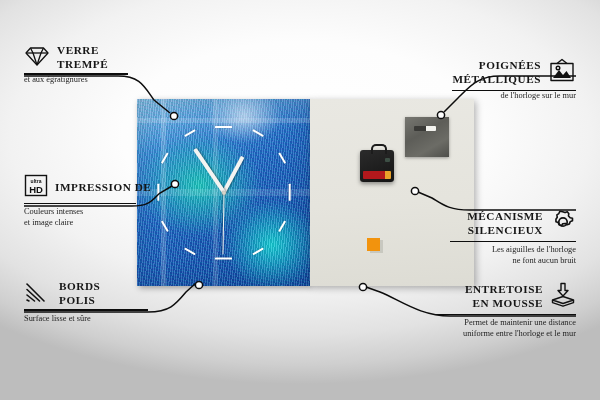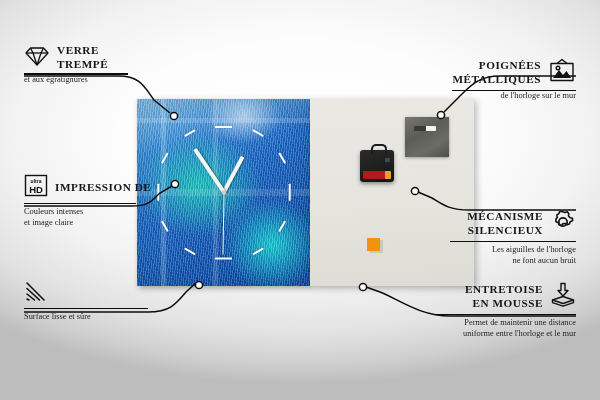--- a/index.html
+++ b/index.html
@@ -193,20 +193,24 @@
       <span class="ic">
         <svg width="28" height="22" viewBox="0 0 28 22">
           <g stroke="#111" stroke-width="1.6" stroke-linecap="round">
             <path d="M3,3 L20,20"></path>
               <path d="M3,8.5 L15.5,20"></path>
               <path d="M3,14 L10.5,20"></path>
               <path d="M3,19 L5,20"></path>
           </g>
         </svg>
       </span>
+      <span>
+        <span class="ct-title" style="display:block">BORDS</span>
+        <span class="ct-title" style="display:block">POLIS</span>
+      </span>
     </div>
     <div class="rule"></div>
     <div class="ct-sub">Surface lisse et sûre</div>
   </div>
 
   <div class="callout right" style="left:452px;top:58px;width:124px;">
     <div class="ct-row">
       <span>
         <span class="ct-title" style="display:block">POIGNÉES</span>
         <span class="ct-title" style="display:block">MÉTALLIQUES</span>

